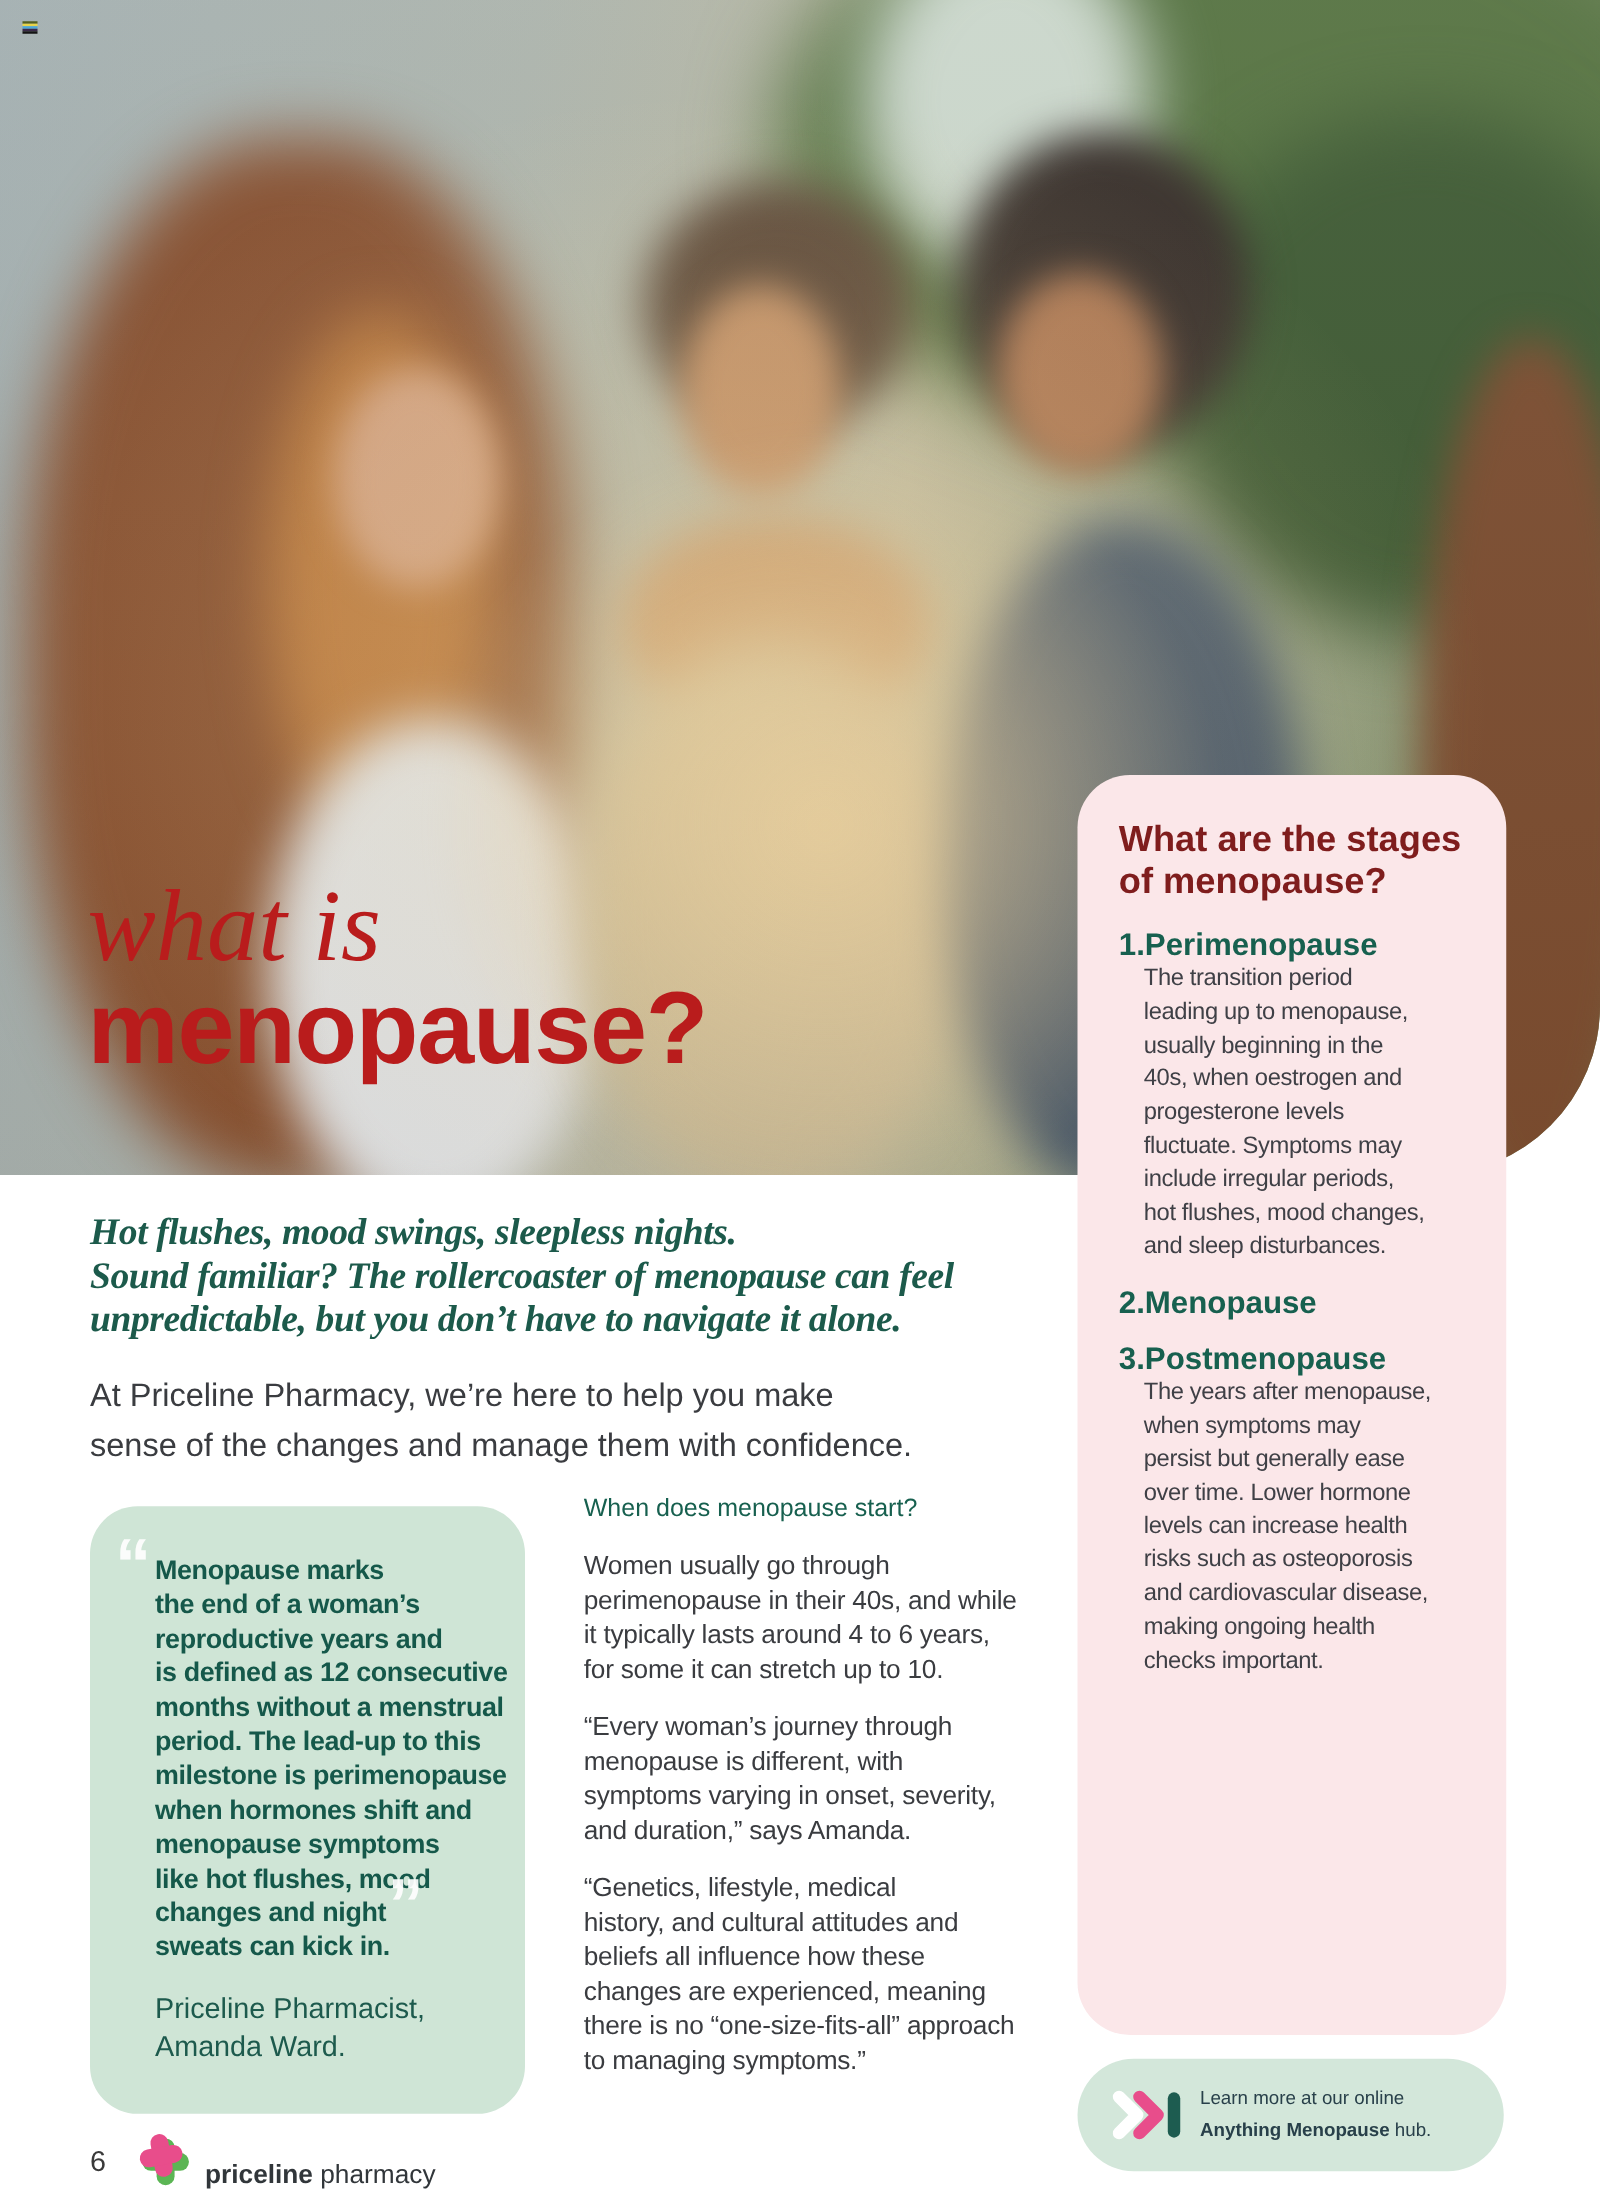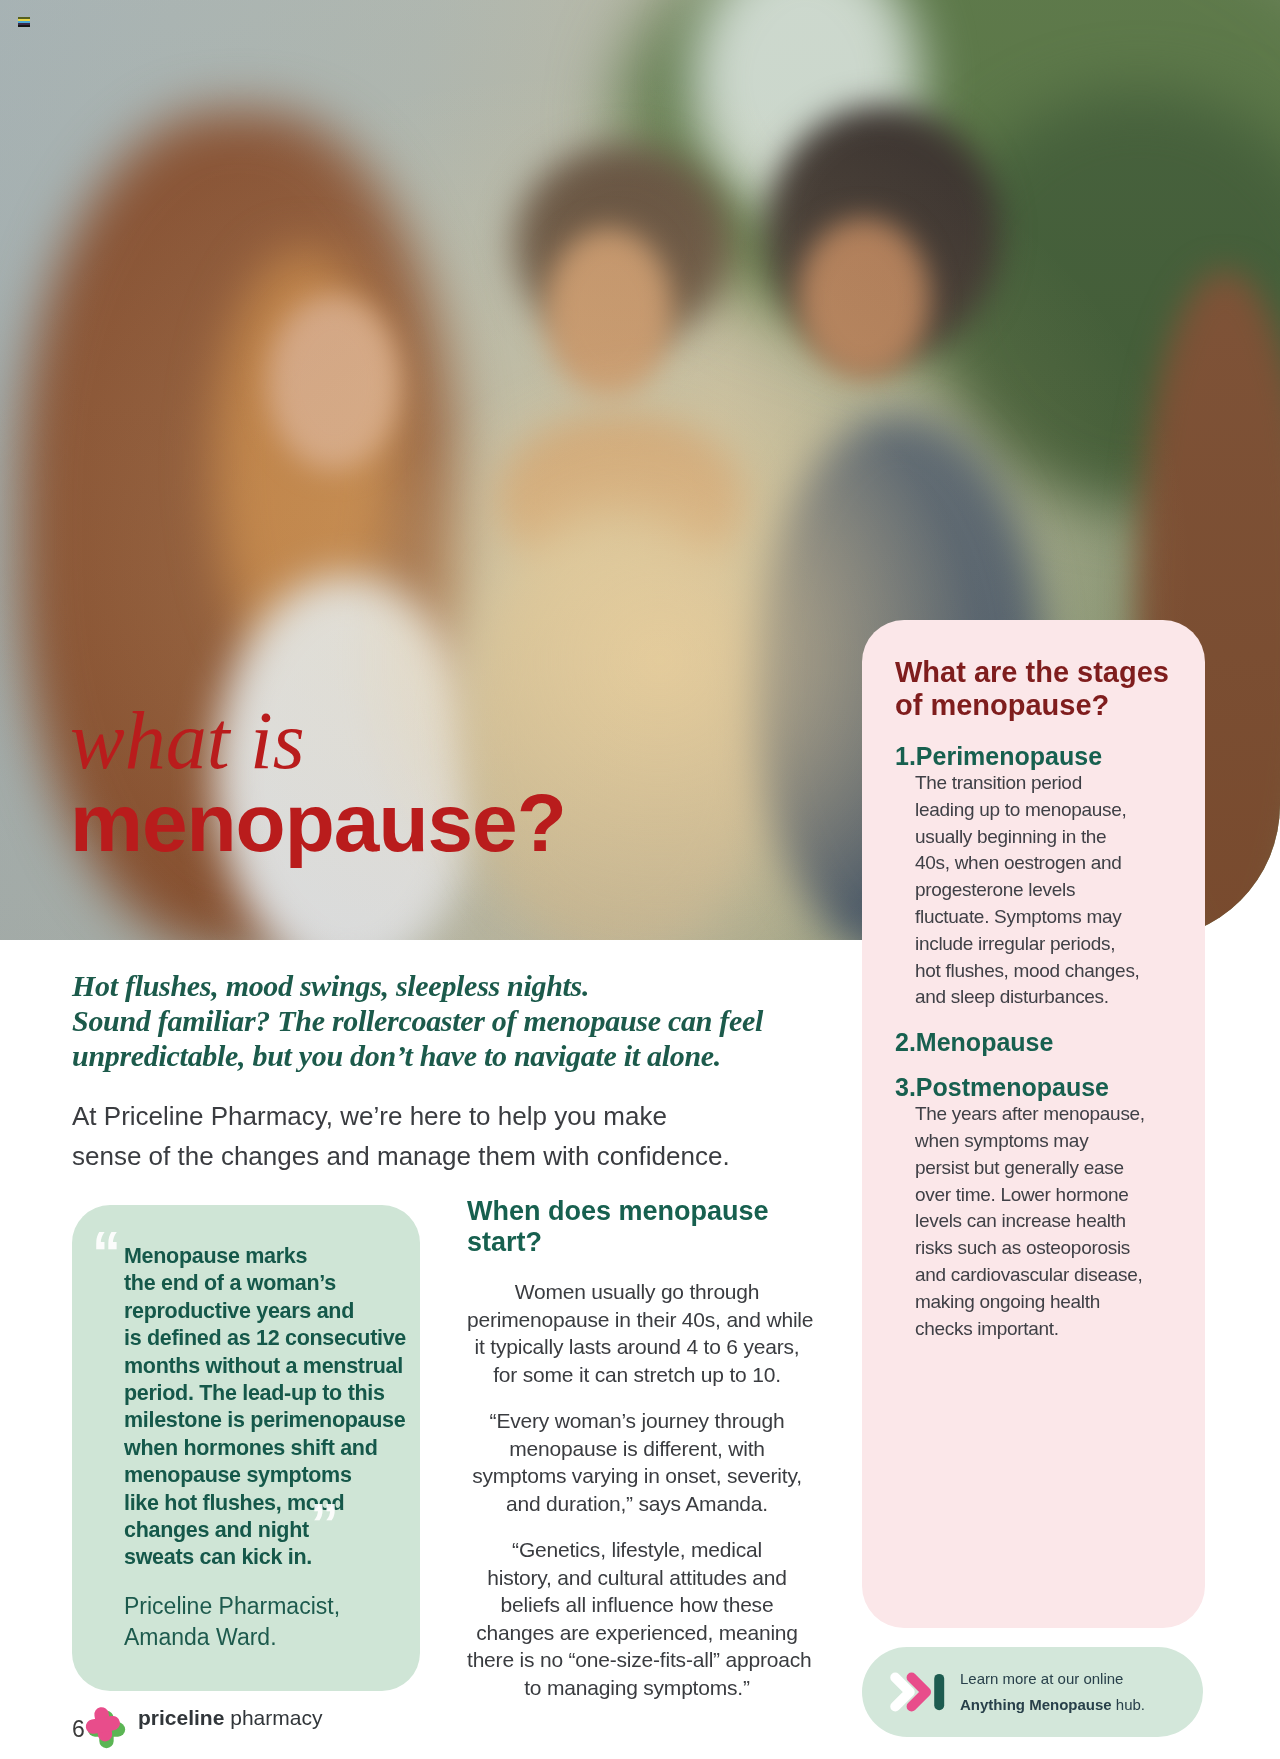--- a/index.html
+++ b/index.html
@@ -51,41 +51,41 @@
   
   .quote-box{position:absolute;left:72px;top:1205px;width:348px;height:486px;background:#cfe5d6;border-radius:38px;z-index:2;}
   .quote-open{position:absolute;left:20px;top:18px;font-size:58px;font-weight:bold;color:#ffffff;opacity:0.92;line-height:1;}
   .quote-close{position:absolute;left:238px;top:290px;font-size:58px;font-weight:bold;color:#ffffff;opacity:0.92;line-height:1;}
   .quote-text{position:absolute;left:52px;top:38px;font-size:21.5px;font-weight:bold;line-height:27.4px;
               color:#15584a;letter-spacing:-0.3px;}
   .quote-attr{position:absolute;left:52px;top:362px;font-size:23px;line-height:31px;color:#1d5a4d;margin-top:24px;}
 
   
   .article{position:absolute;left:467px;top:1196px;width:340px;z-index:2;}
-  .article-h{font-size:27px;font-weight:bold;color:#17604f;margin:0 0 20px 0;}
-  .article p{font-size:21px;line-height:27.5px;color:#3a3c40;margin:0 0 19px 0;letter-spacing:-0.2px;white-space:pre;text-align:center;}
+  .article-h{font-size:20px;font-weight:normal;color:#17604f;margin:0 0 20px 0;}
+  .article p{font-size:21px;line-height:27.5px;color:#3a3c40;margin:0 0 19px 0;letter-spacing:-0.2px;white-space:pre;}
 
   
   .stages{position:absolute;left:862px;top:620px;width:343px;height:1008px;background:#fbe7e9;
           border-radius:42px;box-sizing:border-box;padding:36px 0 0 33px;z-index:4;}
   .stages-h{font-size:29px;line-height:33px;font-weight:bold;color:#7f1d1d;margin:0 0 20px 0;white-space:pre;}
   .stage{margin-bottom:17px;}
   .stage-head{display:flex;font-size:25px;font-weight:bold;color:#17604f;line-height:28px;}
   .stage-num{min-width:20px;}
   .stage-body{margin-left:20px;font-size:19px;line-height:26.8px;color:#3f4046;letter-spacing:-0.3px;white-space:pre;}
 
   
   .learn{position:absolute;left:862px;top:1647px;width:341px;height:90px;background:#d3e7da;border-radius:45px;
          display:flex;align-items:center;box-sizing:border-box;padding:0 18px 0 26px;gap:14px;z-index:2;cursor:pointer;}
   .learn svg{width:58px;height:46px;flex:0 0 auto;}
   .learn-text{font-size:15px;line-height:26px;color:#28404a;}
 
   
   .page-num{position:absolute;left:72px;top:1716px;font-size:23px;color:#3a3a3a;}
-  .brand{position:absolute;left:83px;top:1706px;display:flex;align-items:flex-start;gap:9px;}
+  .brand{position:absolute;left:109px;top:1706px;display:flex;align-items:flex-end;gap:9px;}
   .brand svg{width:46px;height:46px;}
   .brand-text{font-size:21px;color:#31363a;}
   .bold{font-weight:bold;}
 </style>
 </head>
 <body>
 
 <div class="page">
 
   <div class="photo" aria-label="Three women smiling together outdoors in golden sunlight">

